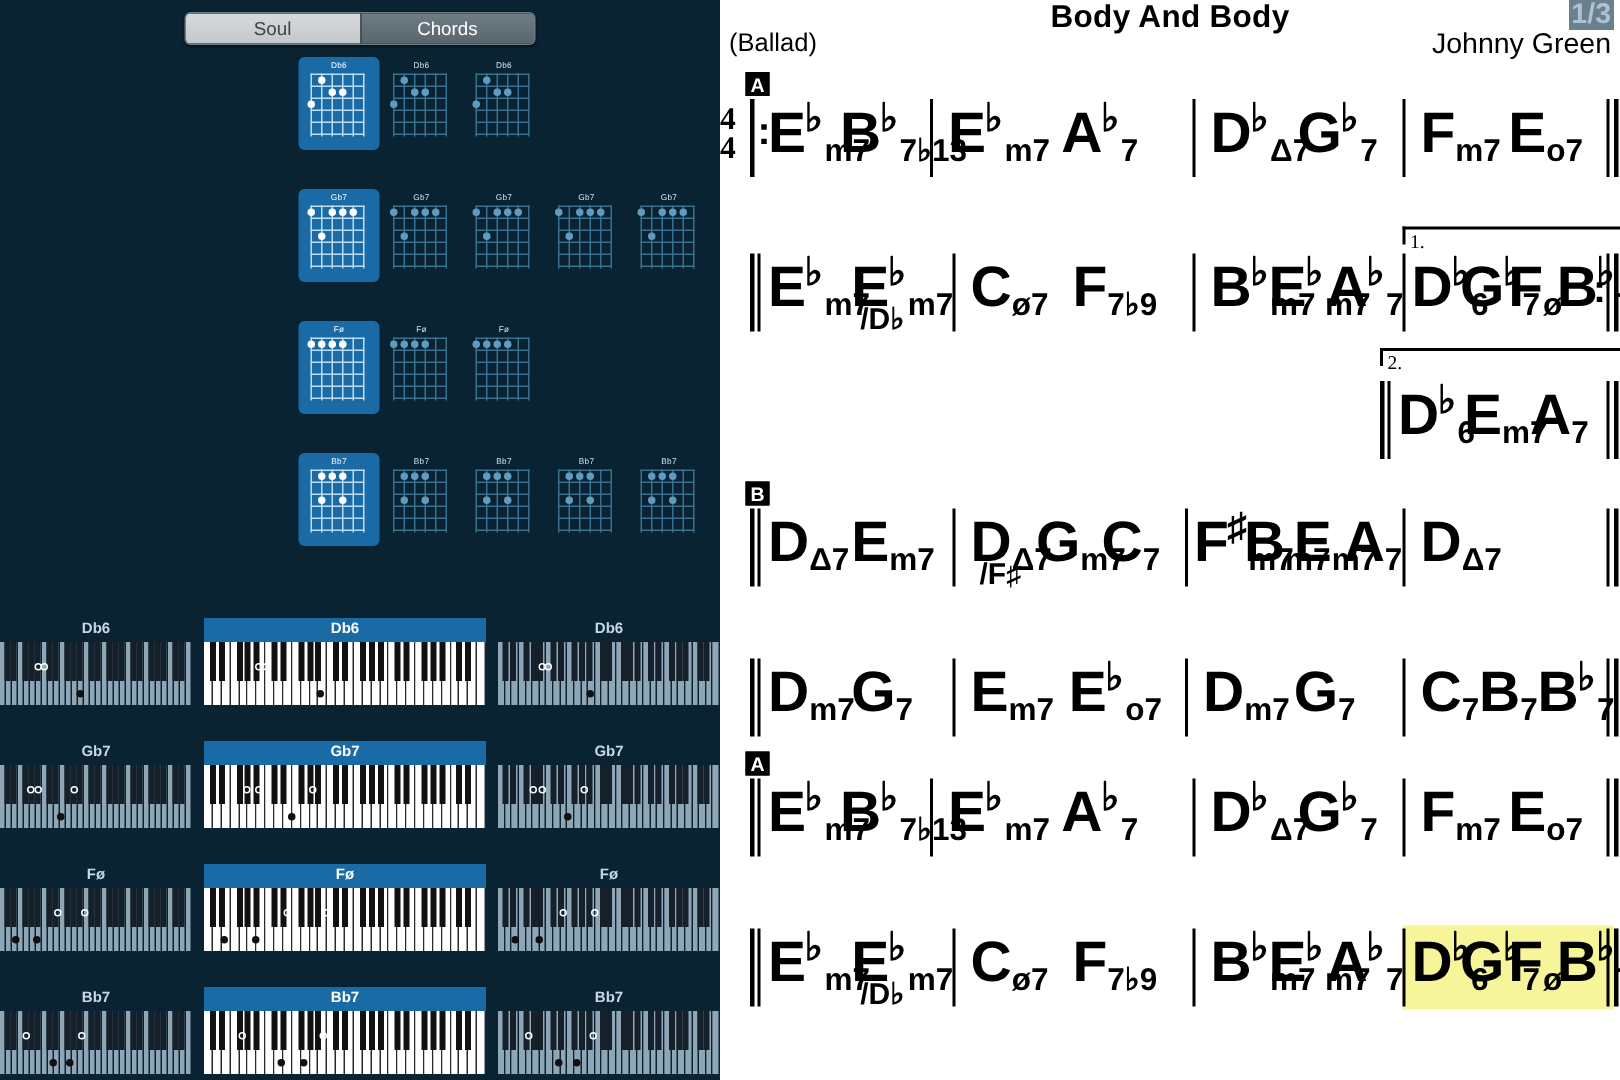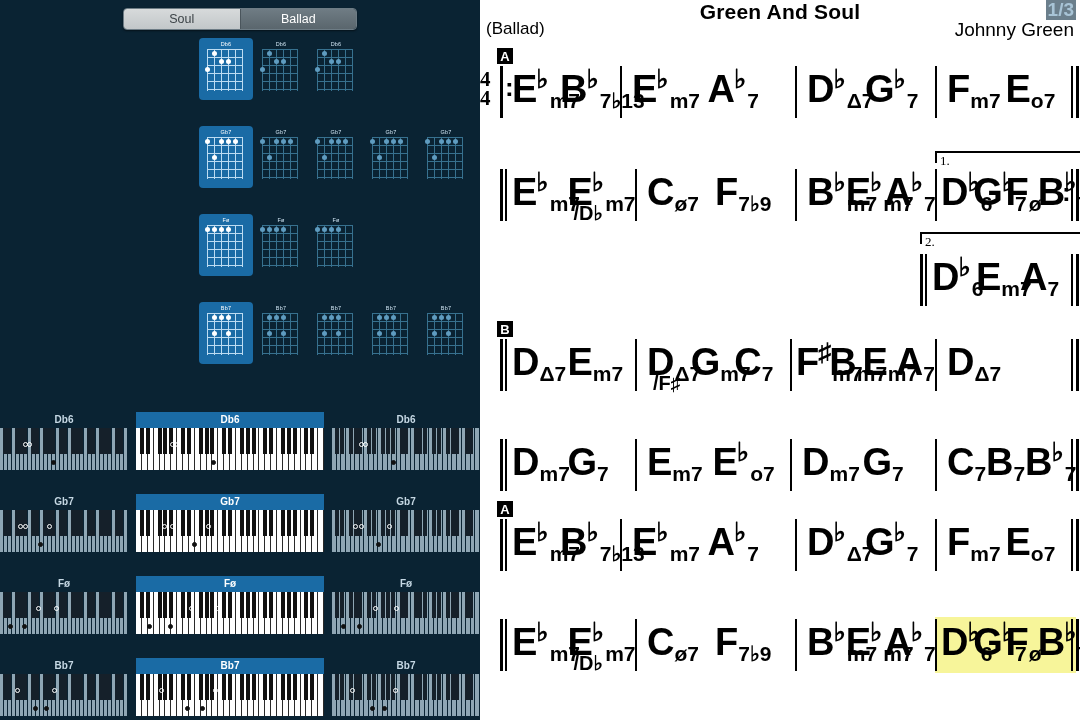--- a/index.html
+++ b/index.html
@@ -156,21 +156,21 @@
 <body>
 
 <div id="root">
 
   <div id="left-panel">
 
 
     <div id="seg-wrap">
       <div id="segmented">
         <div class="seg off">Soul</div>
-        <div class="seg on">Ballad</div>
+        <div class="seg on">Chords</div>
       </div>
     </div>
 
     <div id="guitar-area">
         <div class="g-row" style="top: 8px;">
           <div class="g-cell sel" style="left: 199px;">
             <div class="g-name sel">Db6</div>
             <div class="fret sel">
               <i style="left: 0px; top: 0px; width: 1px; height: 42px;"></i>
               <i style="left: 7px; top: 0px; width: 1px; height: 42px;"></i>
@@ -1282,21 +1282,21 @@
               <div class="mark" style="left: 60.68px; top: 14px;"></div>
               <div class="mark filled" style="left: 38.48px; top: 32px;"></div>
               <div class="mark filled" style="left: 50.32px; top: 32px;"></div>
             </div>
           </div>
         </div>
       </div>
   </div>
 
   <div id="chart">
-    <div id="chart-title">Green And Soul</div>
+    <div id="chart-title">Body And Body</div>
     <div id="page-indicator">1/3</div>
     <div id="tempo-marking">(Ballad)</div>
     <div id="composer">Johnny Green</div>
     <div id="systems">
         <div class="system" style="top: 52px; height: 95px;">
           <div class="sec-badge" style="left: 17px; top: -4px;">A</div>
           <div class="barline thick" style="left: 20px; top: 14px; height: 52px;"></div>
           <div class="barline" style="left: 140px; top: 14px; height: 52px;"></div>
           <div class="barline" style="left: 315px; top: 14px; height: 52px;"></div>
           <div class="barline" style="left: 455px; top: 14px; height: 52px;"></div>

